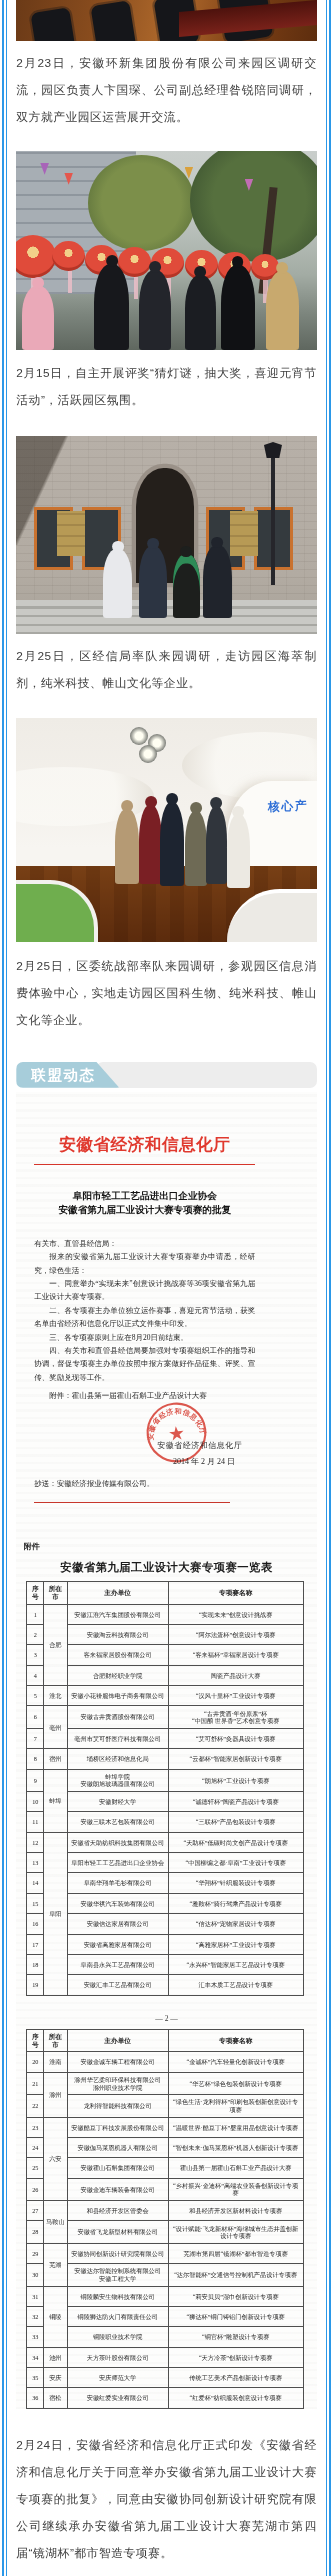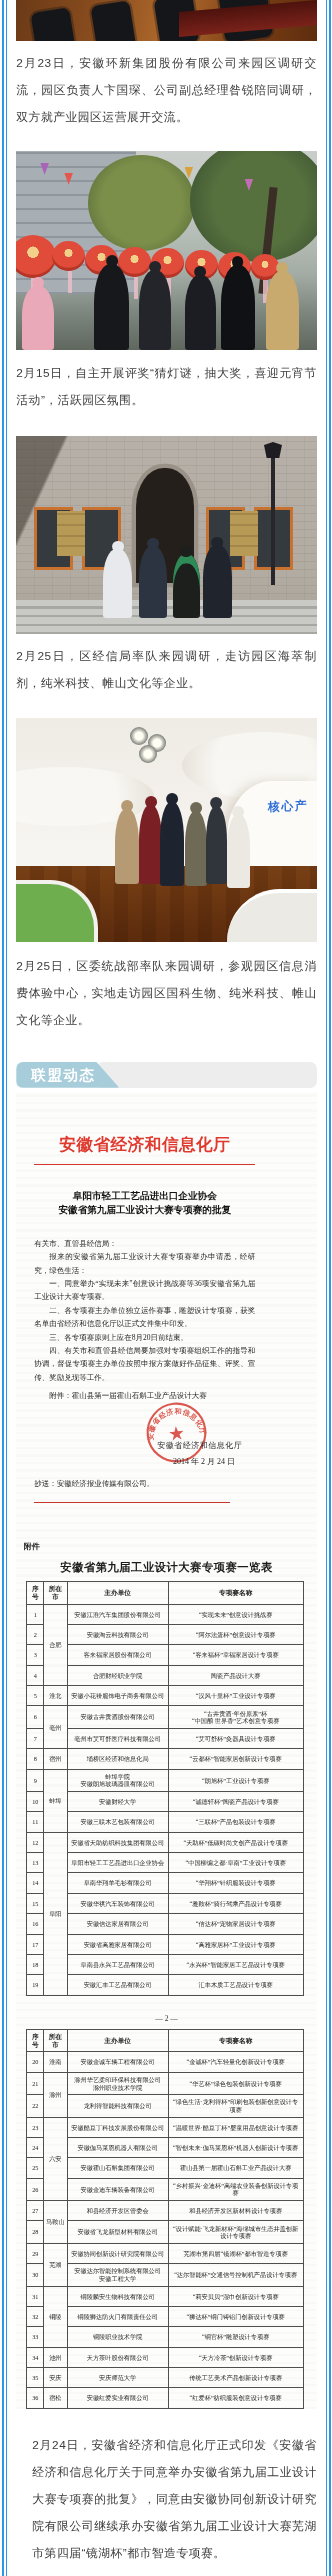--- a/index.html
+++ b/index.html
@@ -89,21 +89,21 @@
     font-family:"Liberation Serif",serif;}
   table.doc-table th,table.doc-table td{border:0.5px solid #4f4f4f;text-align:center;vertical-align:middle;
     font-size:6.2px;line-height:7.5px;padding:3.2px 1.6px;color:#222;}
   table.doc-table th{font-weight:bold;height:11.8px;font-size:6.7px;}
   table.doc-table td{height:13px;}
   table.doc-table col.c1{width:16.6px;} table.doc-table col.c2{width:23.6px;}
   table.doc-table col.c3{width:101px;} table.doc-table col.c4{width:135px;}
   .page-num{margin-top:18px;text-align:center;font-size:7.5px;font-family:"Liberation Serif",serif;color:#333;}
   .tbl2{margin-top:14px;}
 
-  .closing{margin-top:23.6px;margin-left:16px;}
+  .closing{margin-top:23.6px;}
 </style>
 </head>
 <body>
 
 <div class="frame">
   <div class="frame-inner">
 
     <div class="photo ph1">
       <span class="chair" style="left:6%"></span>
       <span class="chair" style="left:26%;bottom:-10.7px"></span>
@@ -188,21 +188,21 @@
         <div class="doc-redline"></div>
         <div class="doc-title">
           <div>阜阳市轻工工艺品进出口企业协会</div>
           <div>安徽省第九届工业设计大赛专项赛的批复</div>
         </div>
         <div class="doc-body">
           <p>有关市、直管县经信局：</p>
           <div id="doc-paragraphs">
               <p class="indent">报来的安徽省第九届工业设计大赛专项赛举办申请悉，经研究，绿色生活：</p>
               <p class="indent">一、同意举办“实现未来”创意设计挑战赛等36项安徽省第九届工业设计大赛专项赛。</p>
-              <p class="indent">二、各专项赛主办单位独立运作赛事，雕塑设计专项赛，获奖名单由省经济和信息化厅以正式文件集中印发。</p>
+              <p class="indent">二、各专项赛主办单位独立运作赛事，喜迎元宵节活动，获奖名单由省经济和信息化厅以正式文件集中印发。</p>
               <p class="indent">三、各专项赛原则上应在8月20日前结束。</p>
               <p class="indent">四、有关市和直管县经信局要加强对专项赛组织工作的指导和协调，督促专项赛主办单位按照申报方案做好作品征集、评奖、宣传、奖励兑现等工作。</p>
             </div>
         </div>
         <div class="attach-note">附件：霍山县第一届霍山石斛工业产品设计大赛</div>
         <div class="sign-area">
           <svg class="seal" viewBox="0 0 120 120">
             <circle cx="60" cy="60" r="55" fill="none" stroke="#d8473c" stroke-width="4"></circle>
             <defs>
                 <path id="sealArc" d="M 14,70 A 46,46 0 1,1 106,70" fill="none"></path>

